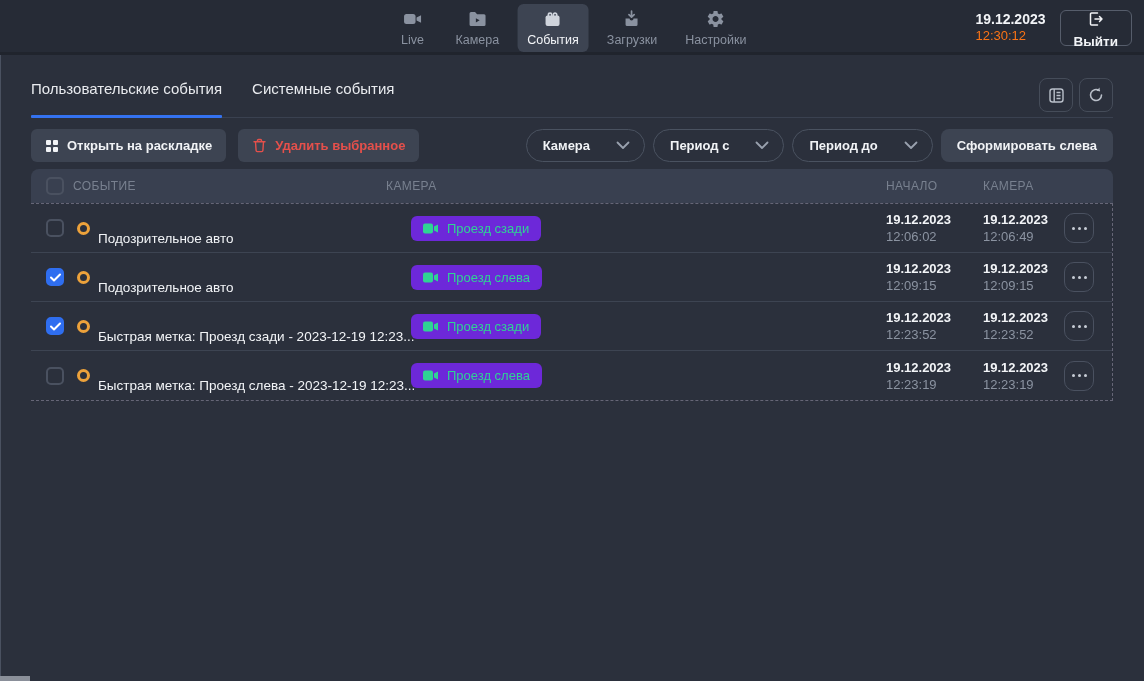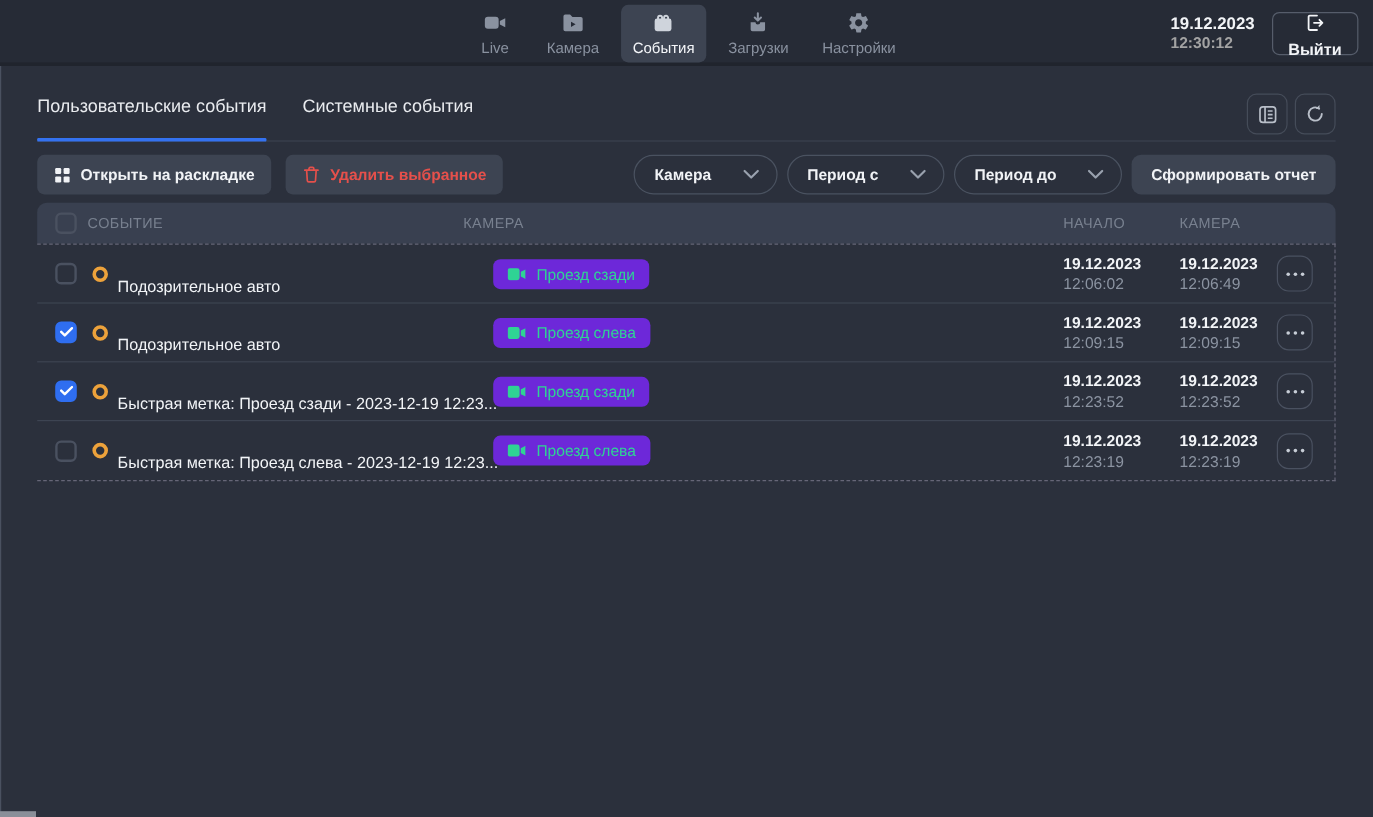--- a/index.html
+++ b/index.html
@@ -27,21 +27,21 @@
   }
   .nav-item .nicon { width:20px; height:20px; display:flex; align-items:center; justify-content:center; color:#8a92a0; }
   .nav-item.active { background:#3d4452; color:#f4f6f9; }
   .nav-item.active .nicon { color:#cfd4dc; }
   .nav-right {
     position:absolute; right:12px; top:0; height:55px;
     display:flex; align-items:center; gap:14px;
   }
   .clock { text-align:left; line-height:1.25; }
   .clock .date { font-size:14px; font-weight:bold; color:#f2f4f7; }
-  .clock .time { font-size:13px; color:#a3a3a3;font-weight:bold; }
+  .clock .time { font-size:13px; color:#f97316; }
   .logout-btn {
     display:flex; align-items:center; gap:7px; height:36px; padding:0 13px;
     border:1px solid #565d6b; border-radius:6px; background:transparent;
     color:#f2f4f7; font-size:13.5px; font-weight:bold; cursor:pointer;
     font-family:"Liberation Sans", sans-serif;
     flex-direction:column;
   }
 
   
   .tabbar {
@@ -280,21 +280,21 @@
     </button>
     <button class="pill">
       <span>Период до</span>
       <span class="chev">
         <svg width="14" height="9" viewBox="0 0 14 9">
             <path d="M1.5 1.5 L7 7 L12.5 1.5" fill="none" stroke="currentColor" stroke-width="1.8" stroke-linecap="round" stroke-linejoin="round"></path>
           </svg>
       </span>
     </button>
     <button class="btn report">
-      <span>Сформировать отчет</span>
+      <span>Сформировать слева</span>
     </button>
   </div>
 </div>
 
 <div class="table">
   <div class="grid-row thead">
     <div>
         <div class="cb"></div>
       </div>
     <div>СОБЫТИЕ</div>

